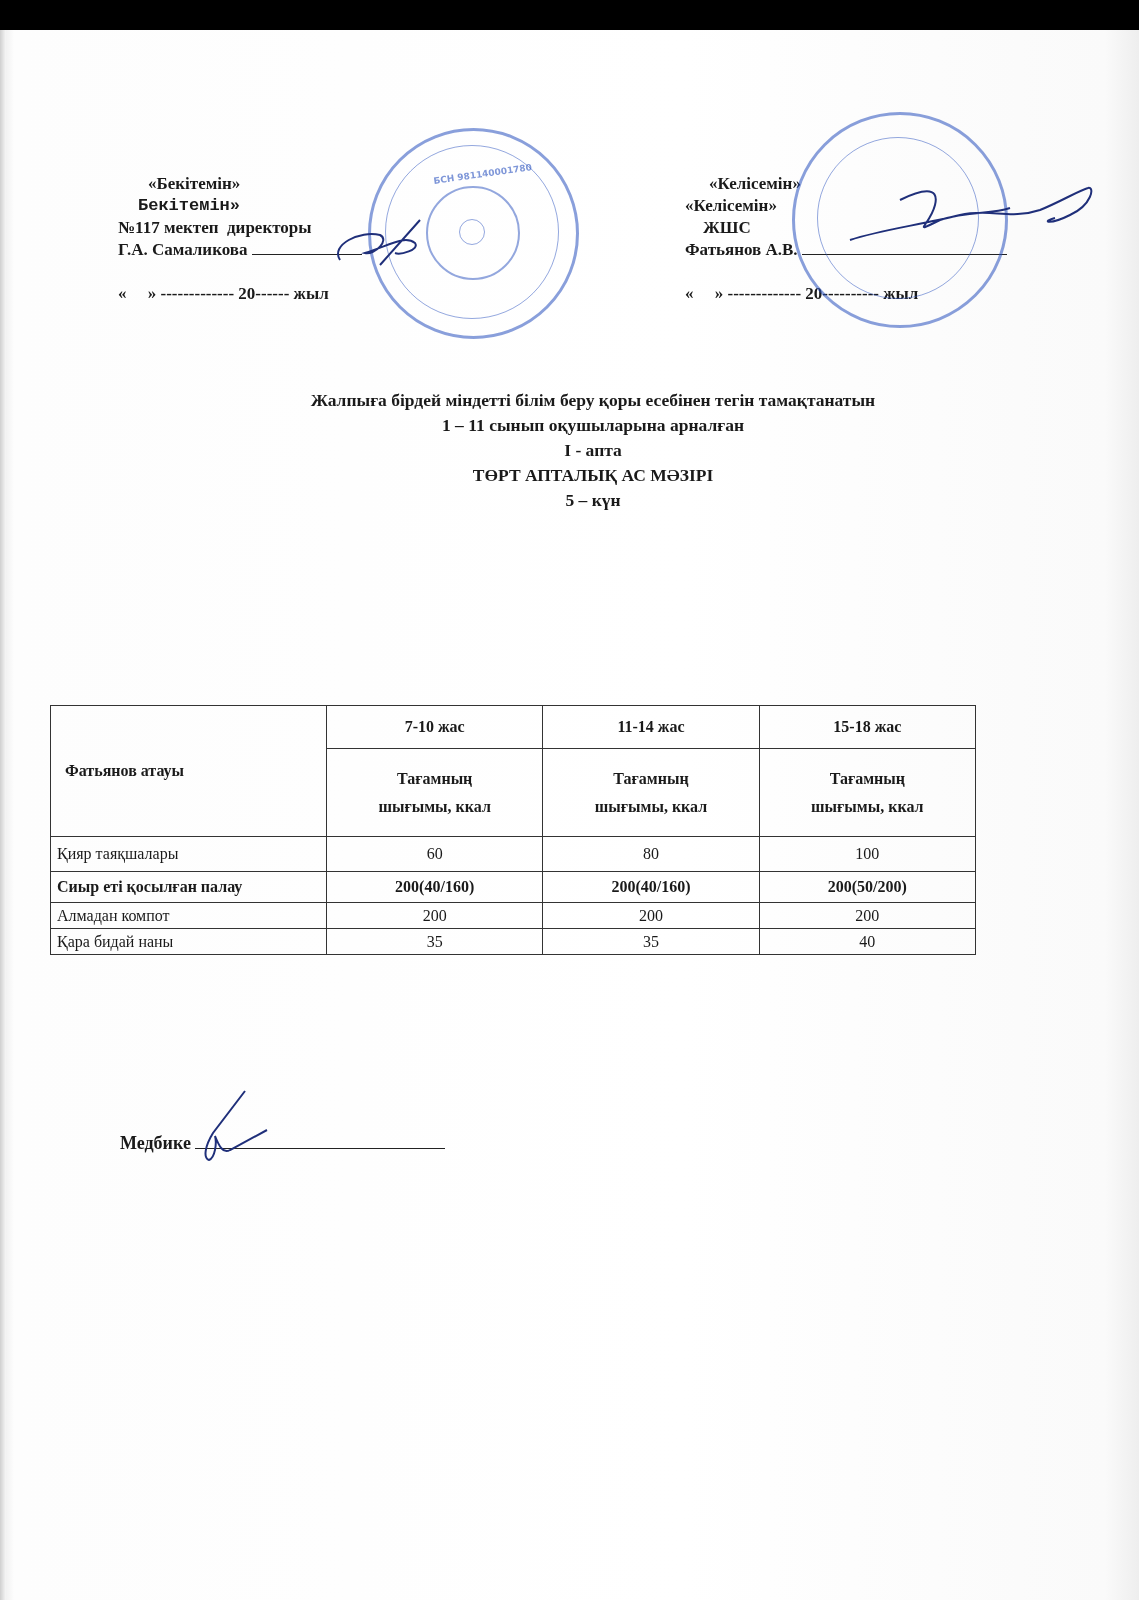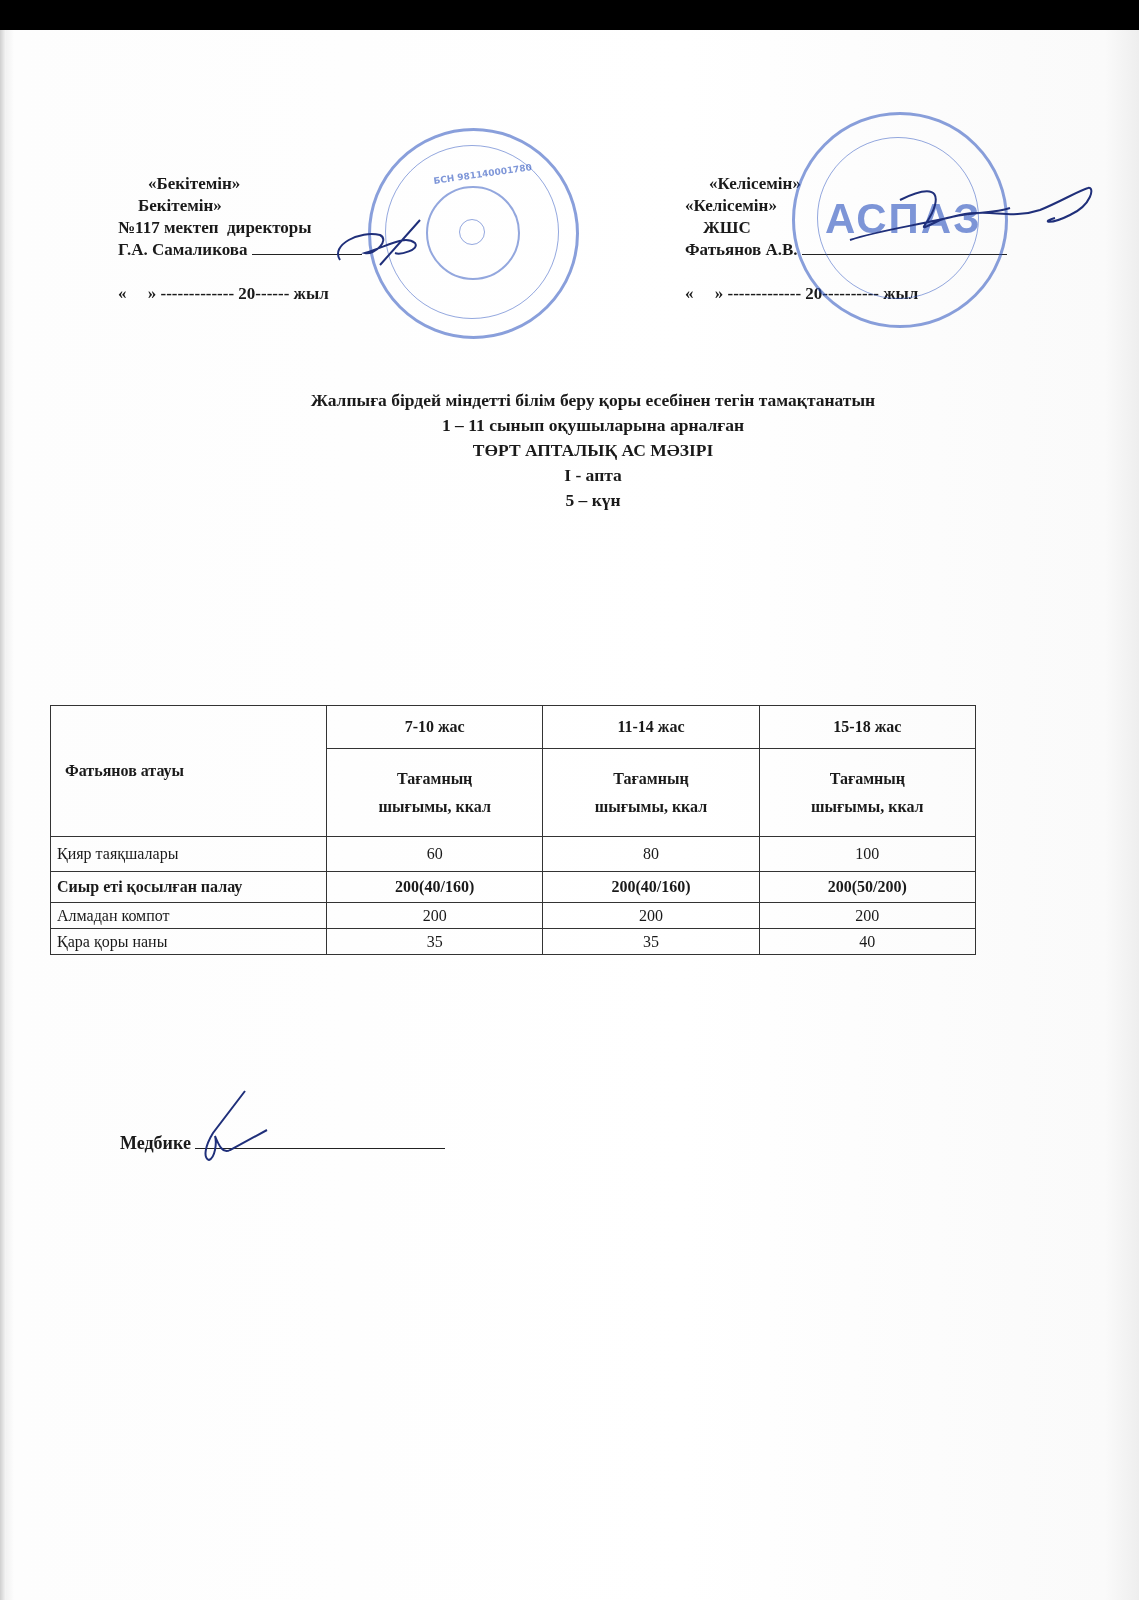--- a/index.html
+++ b/index.html
@@ -44,21 +44,21 @@
 </style>
 </head>
 <body>
 
 <div class="topbar"></div>
 <div class="page"></div>
 <div class="left-shadow"></div>
 
 <div class="approve" style="left:118px; top:173px;">
   <div style="padding-left:30px;">«Бекітемін»</div>
-  <div style="padding-left:20px;">Бекітемін»</div>
+  <div style="padding-left:20px;font-family:Liberation Mono, monospace;">Бекітемін»</div>
   <div>№117 мектеп  директоры</div>
   <div><span>Г.А. Самаликова</span> <span class="sign-line" style="width:110px;"></span></div>
   <div style="margin-top:22px;">«     » ------------- 20------ жыл</div>
 </div>
 
 <div class="stamp" style="left:368px; top:128px; width:205px; height:205px;">
   <div class="inner" style="left:14px; top:14px; width:172px; height:172px;"></div>
   <div class="inner" style="left:55px; top:55px; width:90px; height:90px; border-width:2px;"></div>
   <div class="inner" style="left:88px; top:88px; width:24px; height:24px;"></div>
   <div class="stamp-text" style="left:62px; top:38px; font-size:9px; transform:rotate(-8deg);">БСН 981140001780</div>
@@ -71,32 +71,31 @@
 <div class="approve" style="left:685px; top:173px;">
   <div style="padding-left:24px;">«Келісемін»</div>
   <div style="padding-left:0px;">«Келісемін»</div>
   <div style="padding-left:18px;">ЖШС</div>
   <div><span>Фатьянов А.В.</span> <span class="sign-line" style="width:205px;"></span></div>
   <div style="margin-top:22px;">«     » ------------- 20---------- жыл</div>
 </div>
 
 <div class="stamp" style="left:792px; top:112px; width:210px; height:210px;">
   <div class="inner" style="left:22px; top:22px; width:160px; height:160px;"></div>
-  <div class="stamp-text" style="left:30px; top:80px; font-size:42px; letter-spacing:2px; font-family:'Liberation Sans', sans-serif;">АСПАЗ</div>
 </div>
 
 <svg style="position:absolute; left:840px; top:180px;" width="260" height="80">
   <path d="M10,60 C40,50 80,45 120,35 C150,28 170,40 200,30 C220,22 240,10 248,8 C255,6 252,25 230,35 C210,45 200,42 215,38 M60,20 C80,10 100,5 95,25 C90,45 70,55 100,40 C130,30 150,35 170,28" fill="none" stroke="#1f2f7a" stroke-width="2"></path>
 </svg>
 
 <div class="title-block">
   <div>Жалпыға бірдей міндетті білім беру қоры есебінен тегін тамақтанатын</div>
   <div>1 – 11 сынып оқушыларына арналған</div>
+  <div>I - апта</div>
   <div>ТӨРТ АПТАЛЫҚ АС МӘЗІРІ</div>
-  <div>I - апта</div>
   <div>5 – күн</div>
 </div>
 
 <table class="menu">
   <tbody>
       <tr>
     <th class="h-name" rowspan="2">Фатьянов атауы</th>
     <th class="h-age">7-10 жас</th>
     <th class="h-age">11-14 жас</th>
     <th class="h-age">15-18 жас</th>
@@ -118,21 +117,21 @@
     <td class="num">200(40/160)</td>
     <td class="num">200(50/200)</td>
   </tr>
   <tr class="rs">
     <td class="name">Алмадан компот</td>
     <td class="num">200</td>
     <td class="num">200</td>
     <td class="num">200</td>
   </tr>
   <tr class="rs">
-    <td class="name">Қара қоры наны</td>
+    <td class="name">Қара бидай наны</td>
     <td class="num">35</td>
     <td class="num">35</td>
     <td class="num">40</td>
   </tr>
 </tbody>
   </table>
 
 <div class="nurse">
   <span>Медбике</span><span class="sign-line"></span>
 </div>

